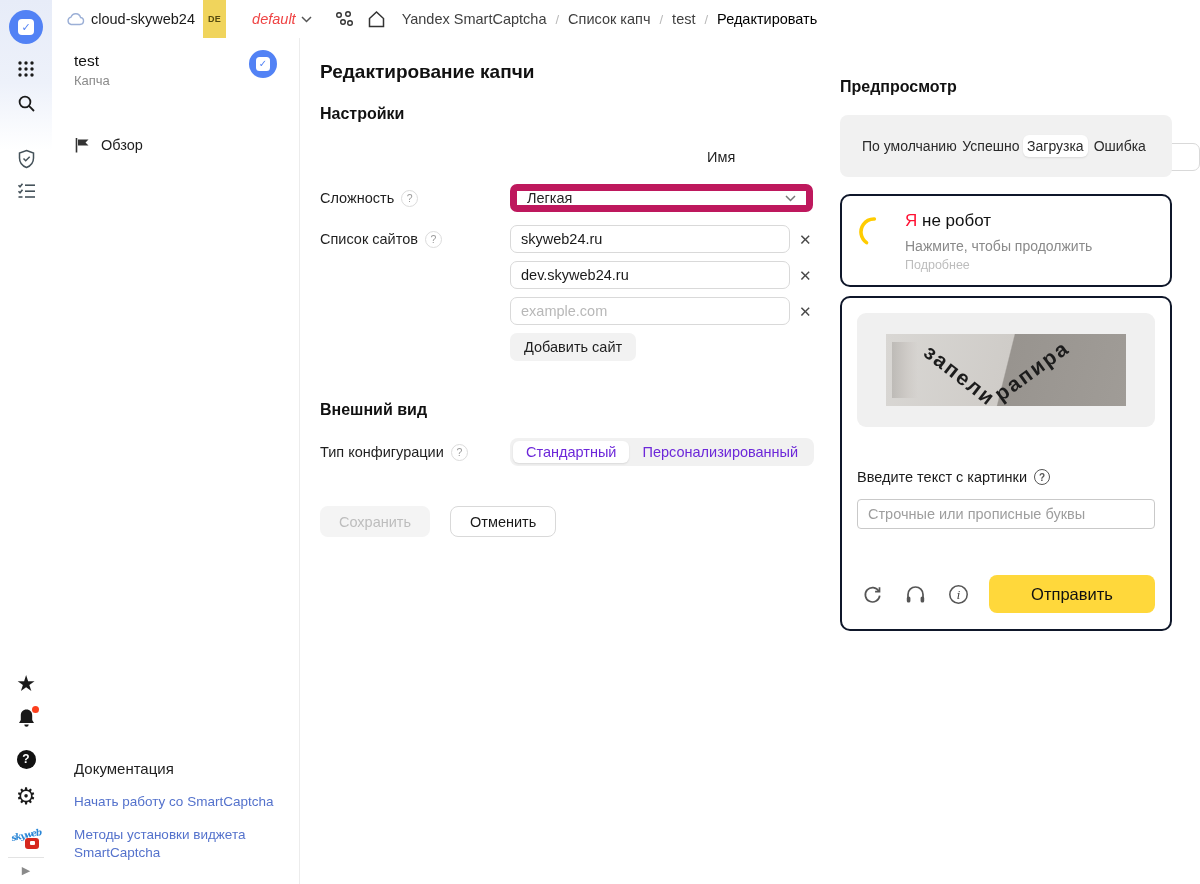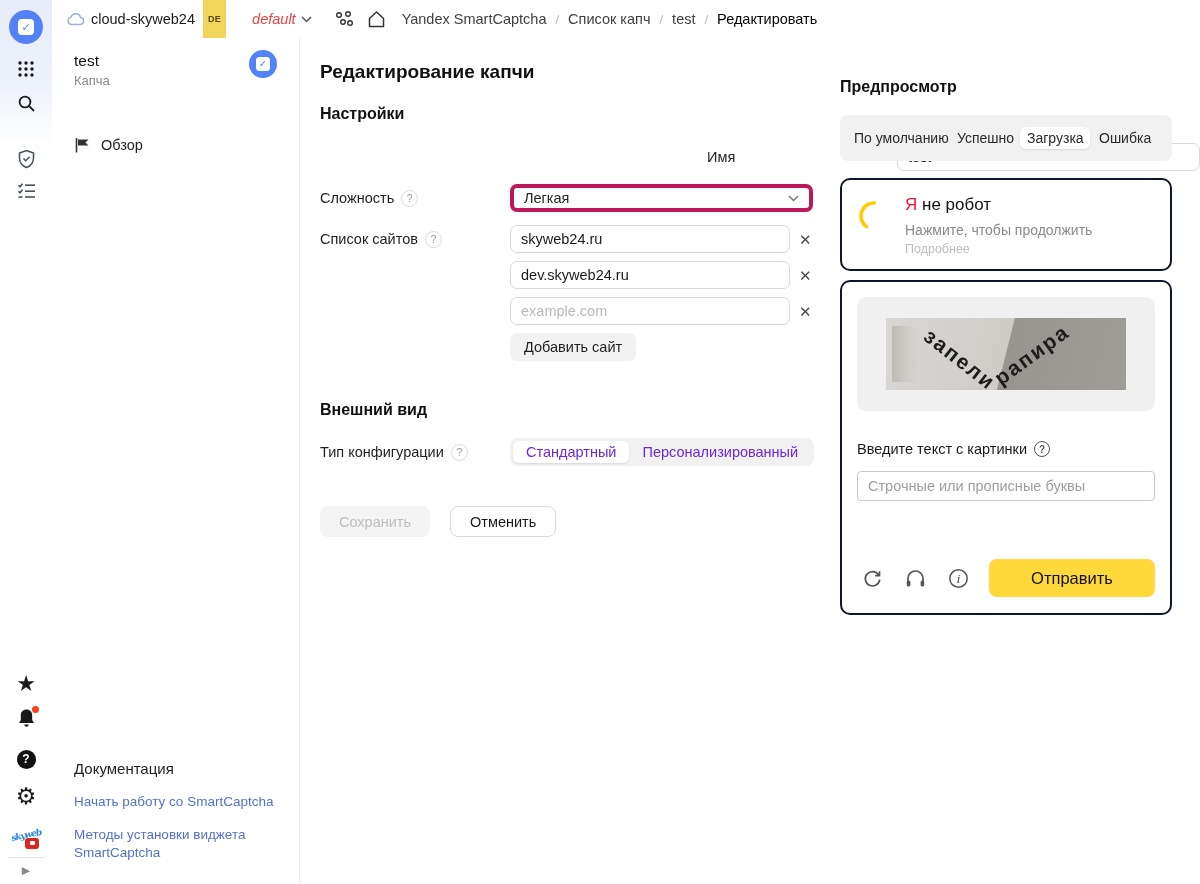--- a/index.html
+++ b/index.html
@@ -63,56 +63,56 @@
   .form-row.first { margin-top:20px;justify-content:flex-end; }
   .form-row.tight { margin-top:8px; }
   .f-label { width:190px; font-size:14.5px; color:#1f1f1f; display:flex; align-items:center; gap:7px; flex:none; }
   .f-label.empty { height:1px; }
   .help-q { width:17px; height:17px; border-radius:50%; border:1px solid #dcdcdc; color:#9a9a9a; font-size:10.5px;
             display:inline-flex; align-items:center; justify-content:center; cursor:pointer; background:#fff; }
   .t-input { width:303px; height:28px; border:1px solid #d9d9d9; border-radius:7px; padding:0 10px; font-size:14.5px;
              font-family:inherit; color:#1a1a1a; outline:none; background:#fff; }
   .t-input::placeholder { color:#b8b8b8; }
   .t-input.narrow { width:280px; }
-  .select-box { width:303px; height:28px; border:4px solid #be185d; border-radius:7px; padding:0 10px; font-size:14.5px;
+  .select-box { width:303px; height:28px; border:7px solid #be185d; border-radius:7px; padding:0 10px; font-size:14.5px;
                 display:flex; align-items:center; justify-content:space-between; cursor:pointer; background:#fff; }
   .x-btn { margin-left:9px; color:#4a4a4a; font-size:15px; cursor:pointer; line-height:1; }
   .gray-btn { display:inline-block; background:#f2f2f2; border:none; border-radius:7px; height:28px; padding:0 14px;
               font-size:14.5px; font-family:inherit; color:#1f1f1f; cursor:pointer; }
   .seg { display:inline-flex; background:#f1f1f1; border-radius:8px; padding:3px; }
   .seg-item { padding:3px 13px; font-size:14.5px; color:#6d28d9; border-radius:6px; cursor:pointer; white-space:nowrap; }
   .seg-item.active { background:#fff; box-shadow:0 1px 2px rgba(0,0,0,.10); }
   .action-row { margin-top:40px; display:flex; gap:20px; }
   .btn { height:31px; padding:0 19px; border-radius:8px; font-size:14.5px; font-family:inherit; cursor:pointer; }
   .btn-disabled { background:#f4f4f4; border:none; color:#bdbdbd; cursor:default; }
   .btn-outline { background:#fff; border:1px solid #d9d9d9; color:#1a1a1a; }
 
   
   .preview { position:absolute; left:840px; top:38px; width:332px; }
   .pv-title { font-size:16px; font-weight:bold; color:#111; margin-top:40px; }
-  .pv-tabs { margin-top:19px; display:flex; background:#f1f1f1; border-radius:8px; padding:12px; }
+  .pv-tabs { margin-top:19px; display:flex; background:#f1f1f1; border-radius:8px; padding:20px; }
   .pv-tab { flex:1; text-align:center; padding:3px 2px; font-size:14px; color:#2a2a2a; border-radius:6px; cursor:pointer; white-space:nowrap; }
   .pv-tab.active { background:#fff; box-shadow:0 1px 2px rgba(0,0,0,.10); }
   .card { border:2px solid #0f172a; border-radius:10px; background:#fff; }
   .widget-card { margin-top:17px; height:93px; display:flex; padding:15px; gap:14px; }
   .spinner { flex:none; margin-top:4px; }
   .w-title { font-size:17px; font-weight:500; color:#111; }
   .w-title .red { color:#f13; }
   .w-sub { font-size:14px; color:#8a8a8a; margin-top:7px; }
   .w-more { font-size:12.5px; color:#bdbdbd; margin-top:4px; cursor:pointer; }
   .challenge-card { margin-top:9px; height:335px; padding:15px; position:relative; }
   .img-panel { background:#f0f0f0; border-radius:9px; height:114px; display:flex; align-items:center; justify-content:center; }
   .captcha-img { width:240px; height:72px; position:relative; overflow:hidden;
                  background:linear-gradient(104deg,#d9d7d4 0%,#cfccc8 49.7%,#98948f 50.2%,#a09c97 100%); }
   .captcha-img::before { content:""; position:absolute; left:6px; top:8px; width:26px; height:56px;
                  background:linear-gradient(90deg,#b7b4b0,#cdc9c5 60%,rgba(0,0,0,0)); opacity:.8; }
   .cap-word { position:absolute; font-size:21px; font-weight:bold; color:#1c1c1c; letter-spacing:2px; white-space:nowrap; }
   .cap-word.w1 { left:48px; top:6px; transform:rotate(38deg); transform-origin:left top; }
   .cap-word.w2 { left:118px; top:48px; transform:rotate(-36deg); transform-origin:left bottom; }
-  .ch-label { margin-top:30px; font-size:14.5px; color:#1a1a1a; display:flex; align-items:center; gap:7px; }
+  .ch-label { margin-top:42px; font-size:14.5px; color:#1a1a1a; display:flex; align-items:center; gap:7px; }
   .q-circle { width:16px; height:16px; border-radius:50%; border:1.4px solid #555; color:#555; font-size:10px; font-weight:bold;
               display:inline-flex; align-items:center; justify-content:center; cursor:pointer; }
   .ch-input { margin-top:14px; width:100%; height:30px; border:1px solid #c9c9c9; border-radius:4px; padding:0 10px;
               font-size:14.5px; font-family:inherit; outline:none; }
   .ch-input::placeholder { color:#9e9e9e; }
   .ch-bottom { position:absolute; left:15px; right:15px; bottom:16px; display:flex; align-items:center; }
   .ch-icons { display:flex; align-items:center; gap:22px; margin-left:5px; }
   .ch-icons svg { cursor:pointer; }
   .submit-btn { margin-left:auto; width:166px; height:38px; background:#ffd83b; border:none; border-radius:8px;
                 font-size:16.5px; font-family:inherit; color:#111; cursor:pointer; }

